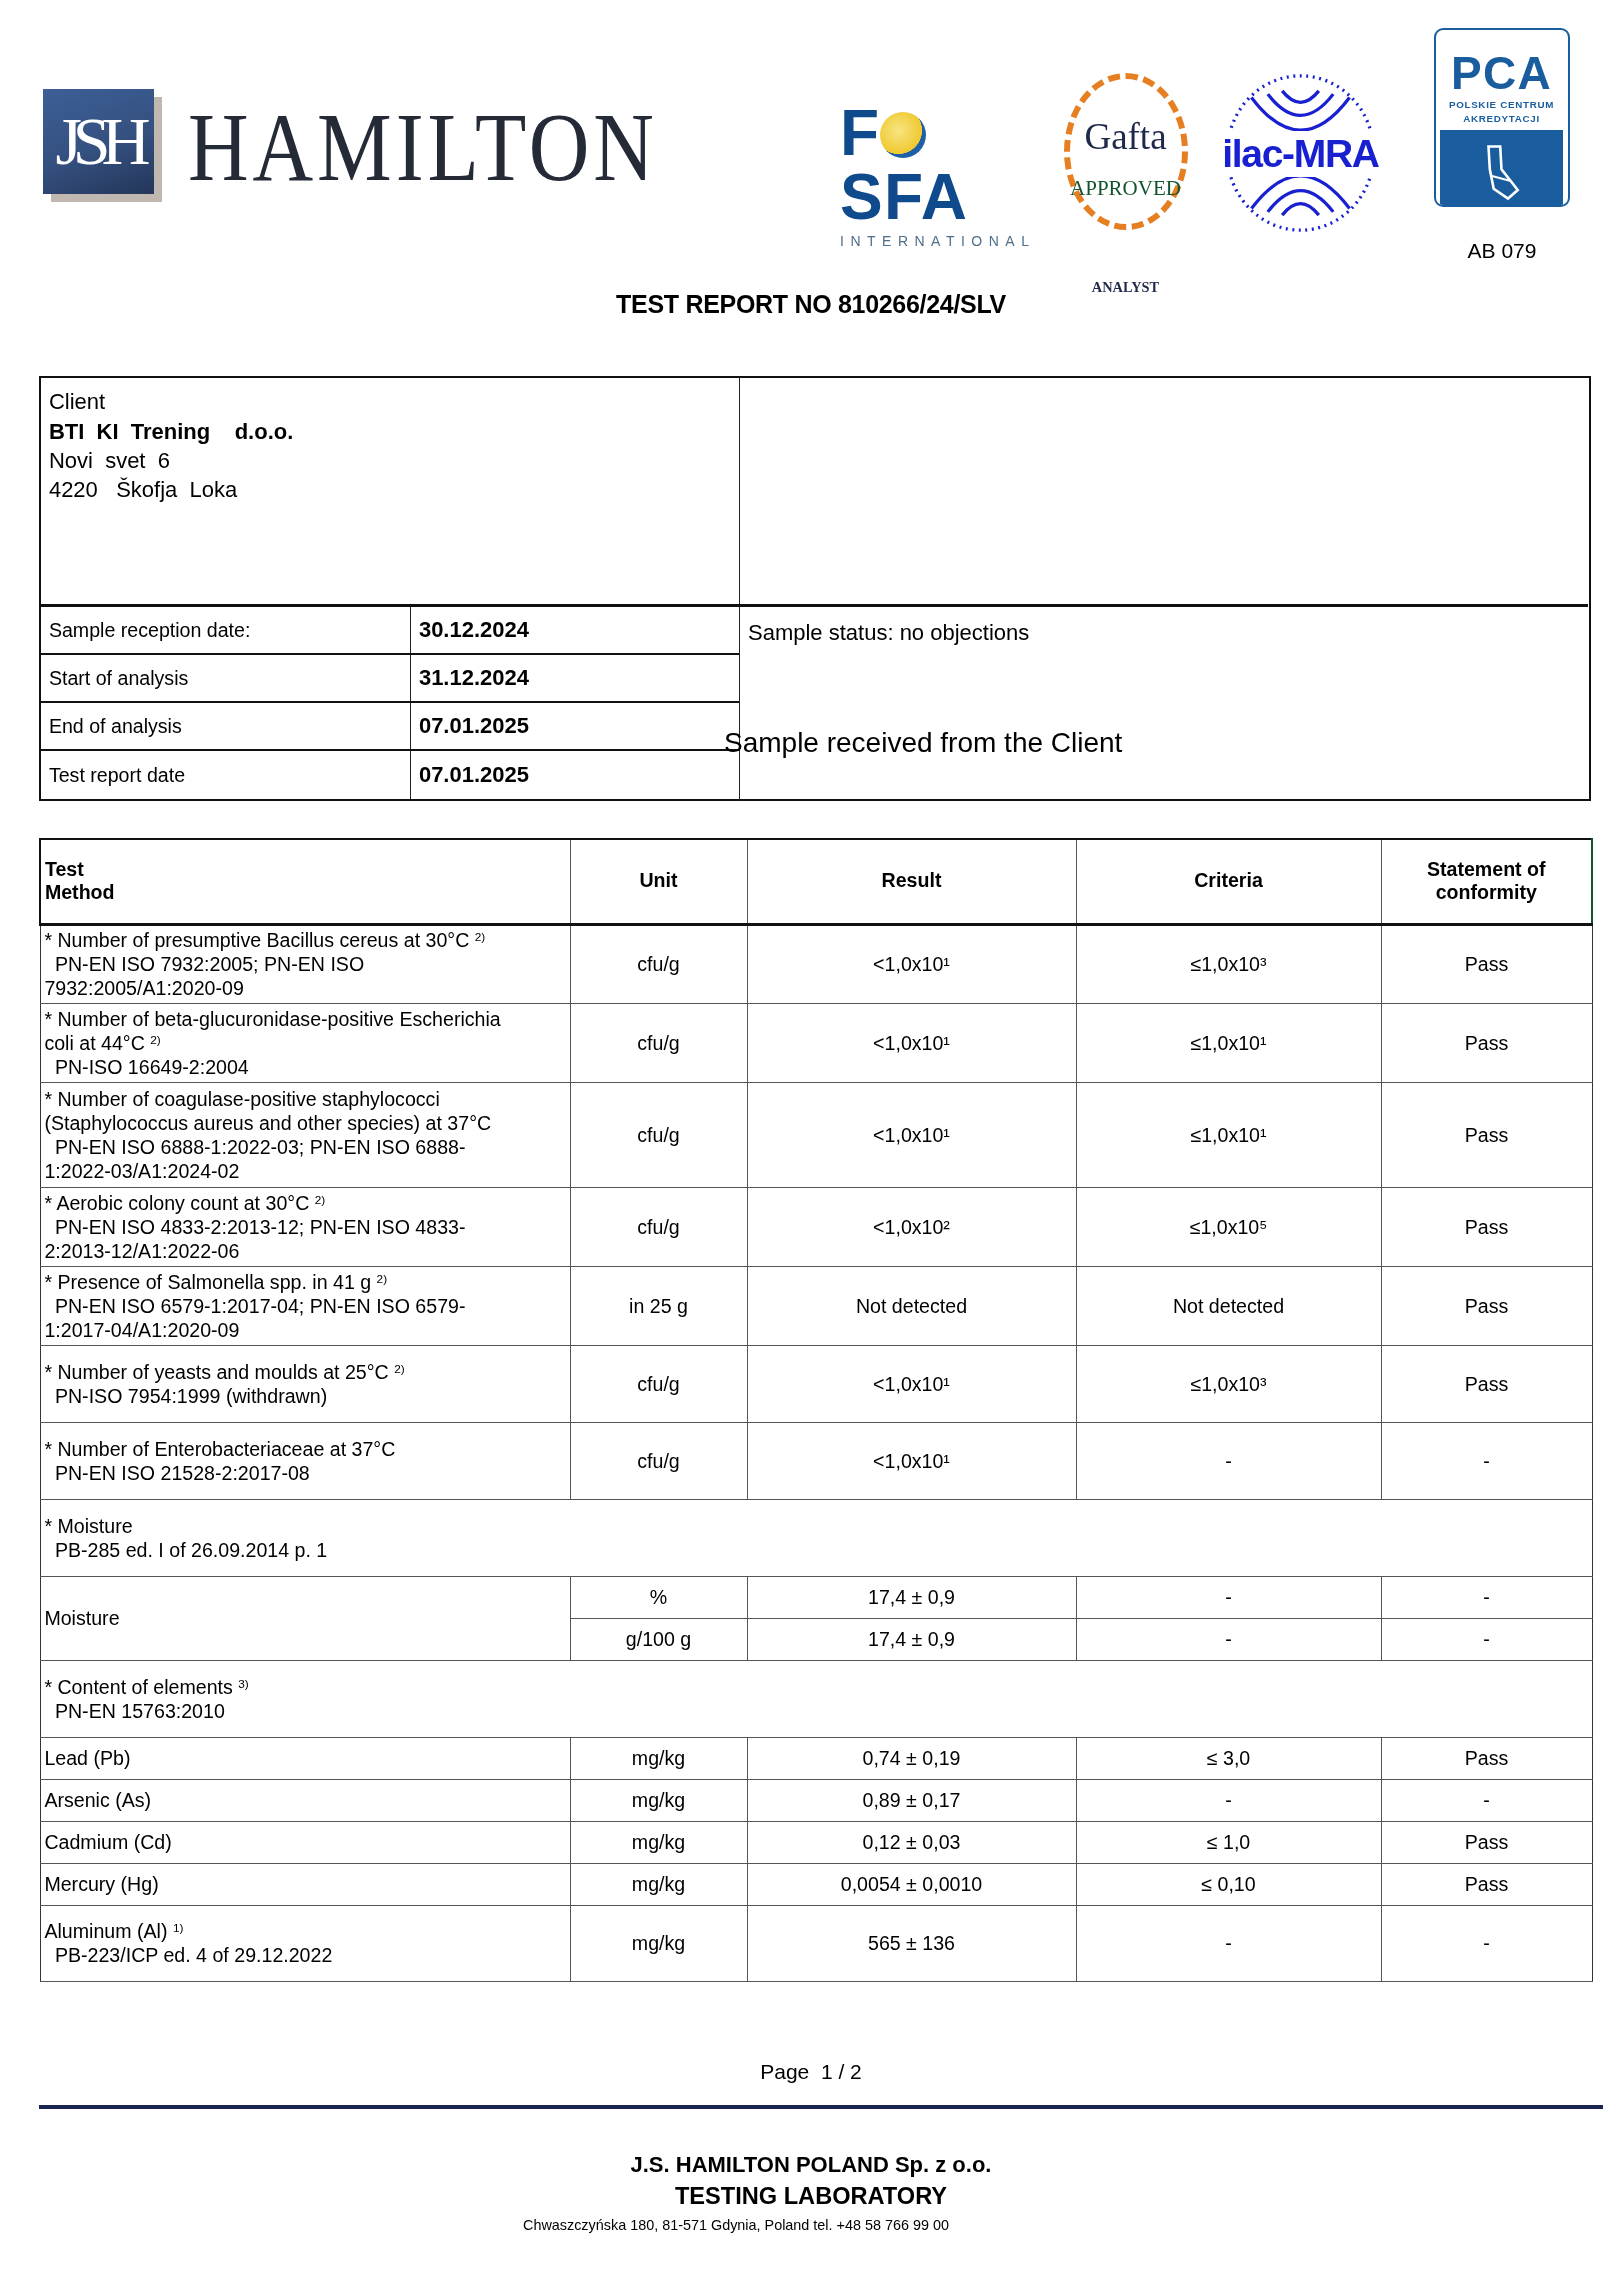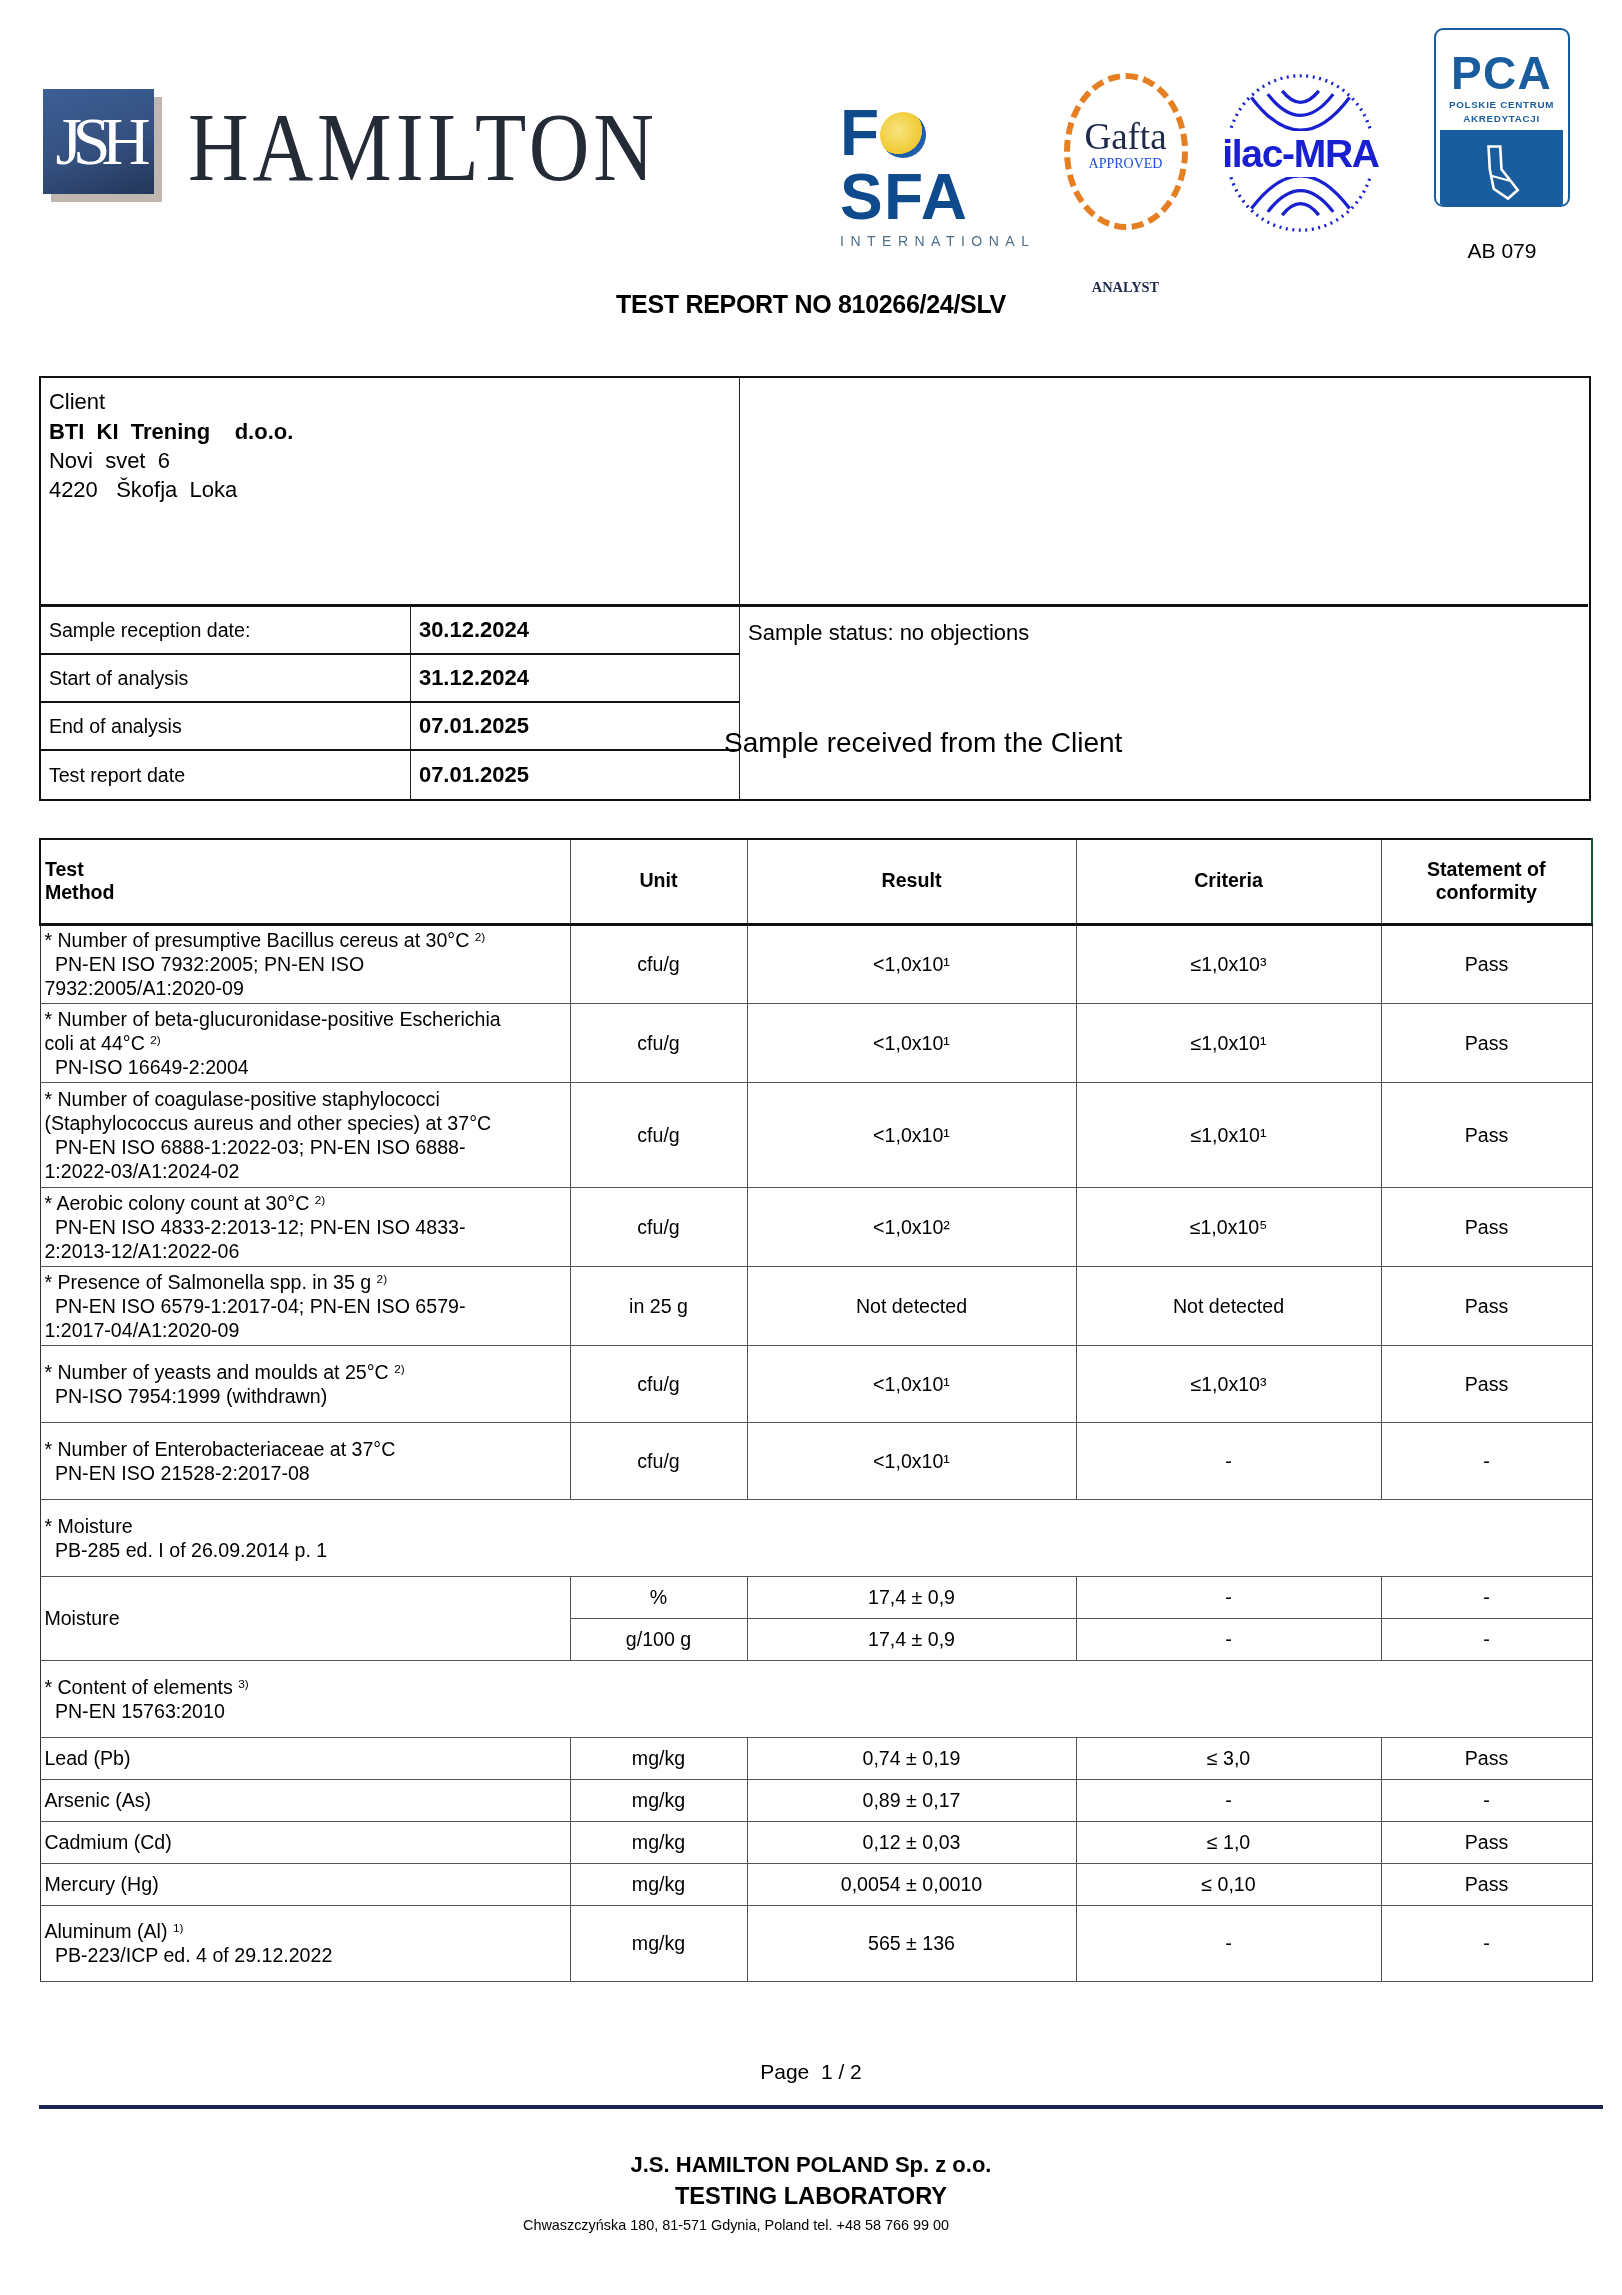--- a/index.html
+++ b/index.html
@@ -17,21 +17,21 @@
     font-size: 84px; color: #252a37; letter-spacing: 3.9px; line-height: 1; transform: scaleY(1.15); transform-origin: top left; }
 
   .fosfa { position: absolute; left: 840px; top: 101px; width: 203px; }
   .fosfa-main { font-family: "Liberation Sans", sans-serif; font-weight: bold; font-size: 64px; color: #0f4a8c; letter-spacing: 1.3px; line-height: 1; }
   .fosfa-globe { display: inline-block; width: 46px; height: 46px; border-radius: 50%; background: radial-gradient(circle at 40% 40%, #f7e582 0%, #f0c930 60%, #1f5fa8 61%, #1f5fa8 100%); vertical-align: -2.6px; }
   .fosfa-sub { font-size: 14px; color: #4e6e8a; letter-spacing: 6.5px; margin-top: 3.9px; }
 
   .gafta { position: absolute; left: 1060px; top: 72px; width: 131px; height: 157px; text-align: center; }
   .gafta-ring { position: absolute; left: 3.9px; top: 1.3px; width: 124px; height: 157px; border: 6.5px dashed #e57f22; border-radius: 50%; }
   .gafta-name { position: absolute; left: 0; width: 131px; top: 43px; font-family: "Liberation Serif", serif; font-size: 37px; color: #1f2a4b; }
-  .gafta-approved { position: absolute; left: 0; width: 131px; top: 84px; font-family: "Liberation Serif", serif; font-size: 14px; color: #1d4ed8; }
+  .gafta-approved { position: absolute; left: 0; width: 131px; top: 104px; font-family: "Liberation Serif", serif; font-size: 21px; color: #14532d; }
   .gafta-analyst { position: absolute; left: 0; width: 131px; top: 207px; font-family: "Liberation Serif", serif; font-weight: bold; font-size: 14.4px; color: #1f2a4b; }
 
   .ilac { position: absolute; left: 1222px; top: 71px; width: 157px; height: 164px; }
   .ilac svg { position: absolute; left: 0; top: 0; }
   .ilac-text { position: absolute; left: 0; top: 60px; width: 157px; text-align: center; font-size: 39px; font-weight: bold; color: #1820d0; letter-spacing: -1.3px; background: #fff; line-height: 46px; }
 
   .pca { position: absolute; left: 1434px; top: 28px; width: 136px; height: 179px; border: 2.6px solid #1a5d9e; border-radius: 9.2px; overflow: hidden; background: #fff; }
   .pca-logo { position: absolute; left: 0; top: 15.7px; width: 131px; text-align: center; font-size: 46px; font-weight: bold; color: #1a5d9e; letter-spacing: 1.3px; }
   .pca-sub { position: absolute; left: 0; top: 68px; width: 131px; text-align: center; font-size: 9.8px; font-weight: bold; color: #1a5d9e; line-height: 14.4px; letter-spacing: 0.7px; }
   .pca-blue { position: absolute; left: 3.9px; top: 100px; width: 123px; height: 96px; background: #1a5d9e; border-radius: 0 0 5.2px 5.2px; }
@@ -243,21 +243,21 @@
         <div>2:2013-12/A1:2022-06</div>
       </td>
       <td class="c">cfu/g</td>
       <td class="c">&lt;1,0x10²</td>
       <td class="c">≤1,0x10⁵</td>
       <td class="c">Pass</td>
     </tr>
 
     <tr class="r2">
       <td class="test">
-        <div><span>* Presence of Salmonella spp. in 35 g</span> <sup>2)</sup></div>
+        <div><span>* Presence of Salmonella spp. in 41 g</span> <sup>2)</sup></div>
         <div><span class="ind">PN-EN ISO 6579-1:2017-04; PN-EN ISO 6579-</span></div>
         <div>1:2017-04/A1:2020-09</div>
       </td>
       <td class="c">in 25 g</td>
       <td class="c">Not detected</td>
       <td class="c">Not detected</td>
       <td class="c">Pass</td>
     </tr>
 
     <tr class="r2a">

